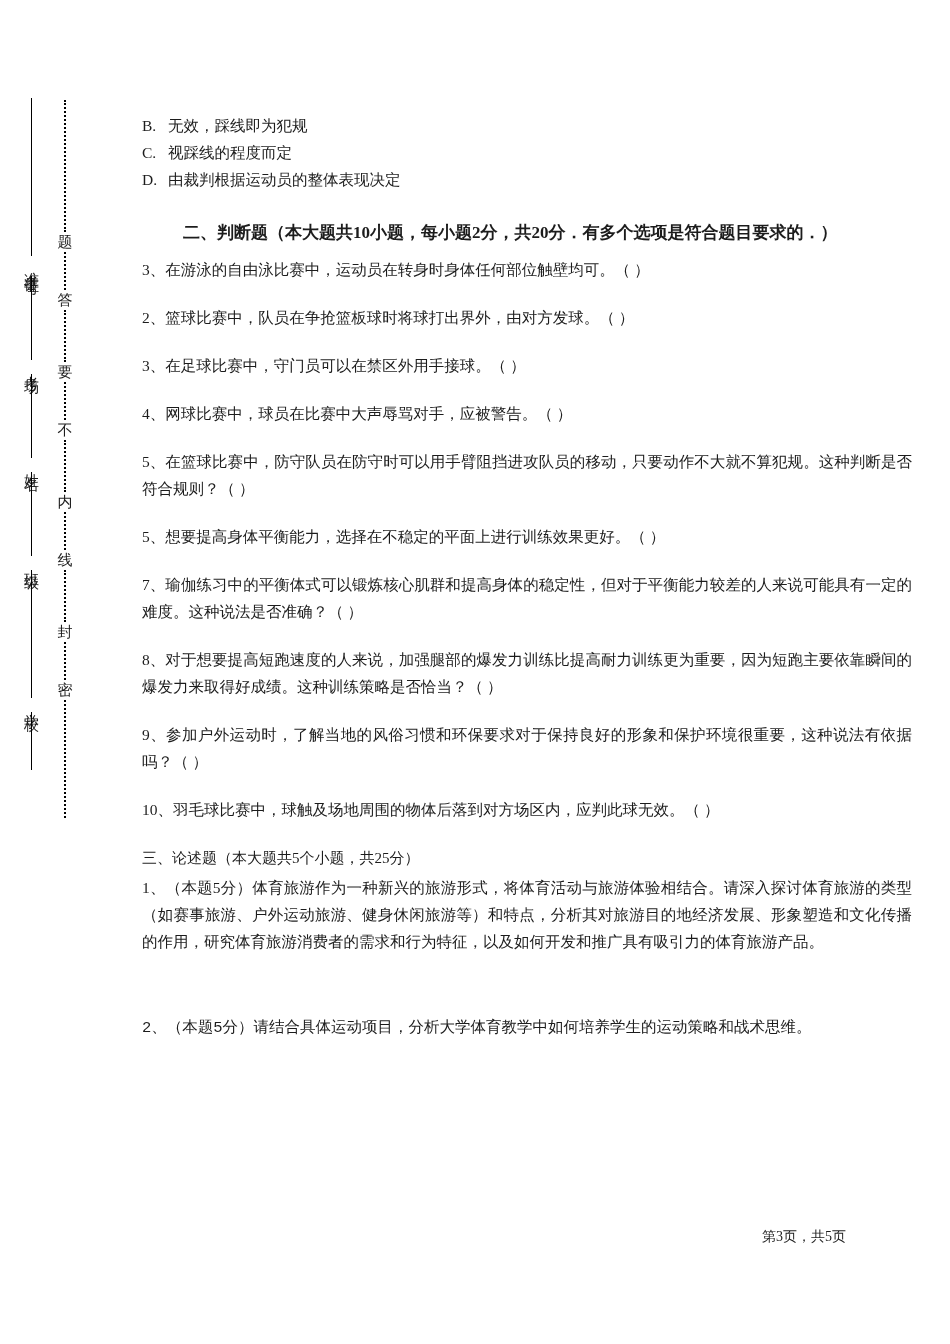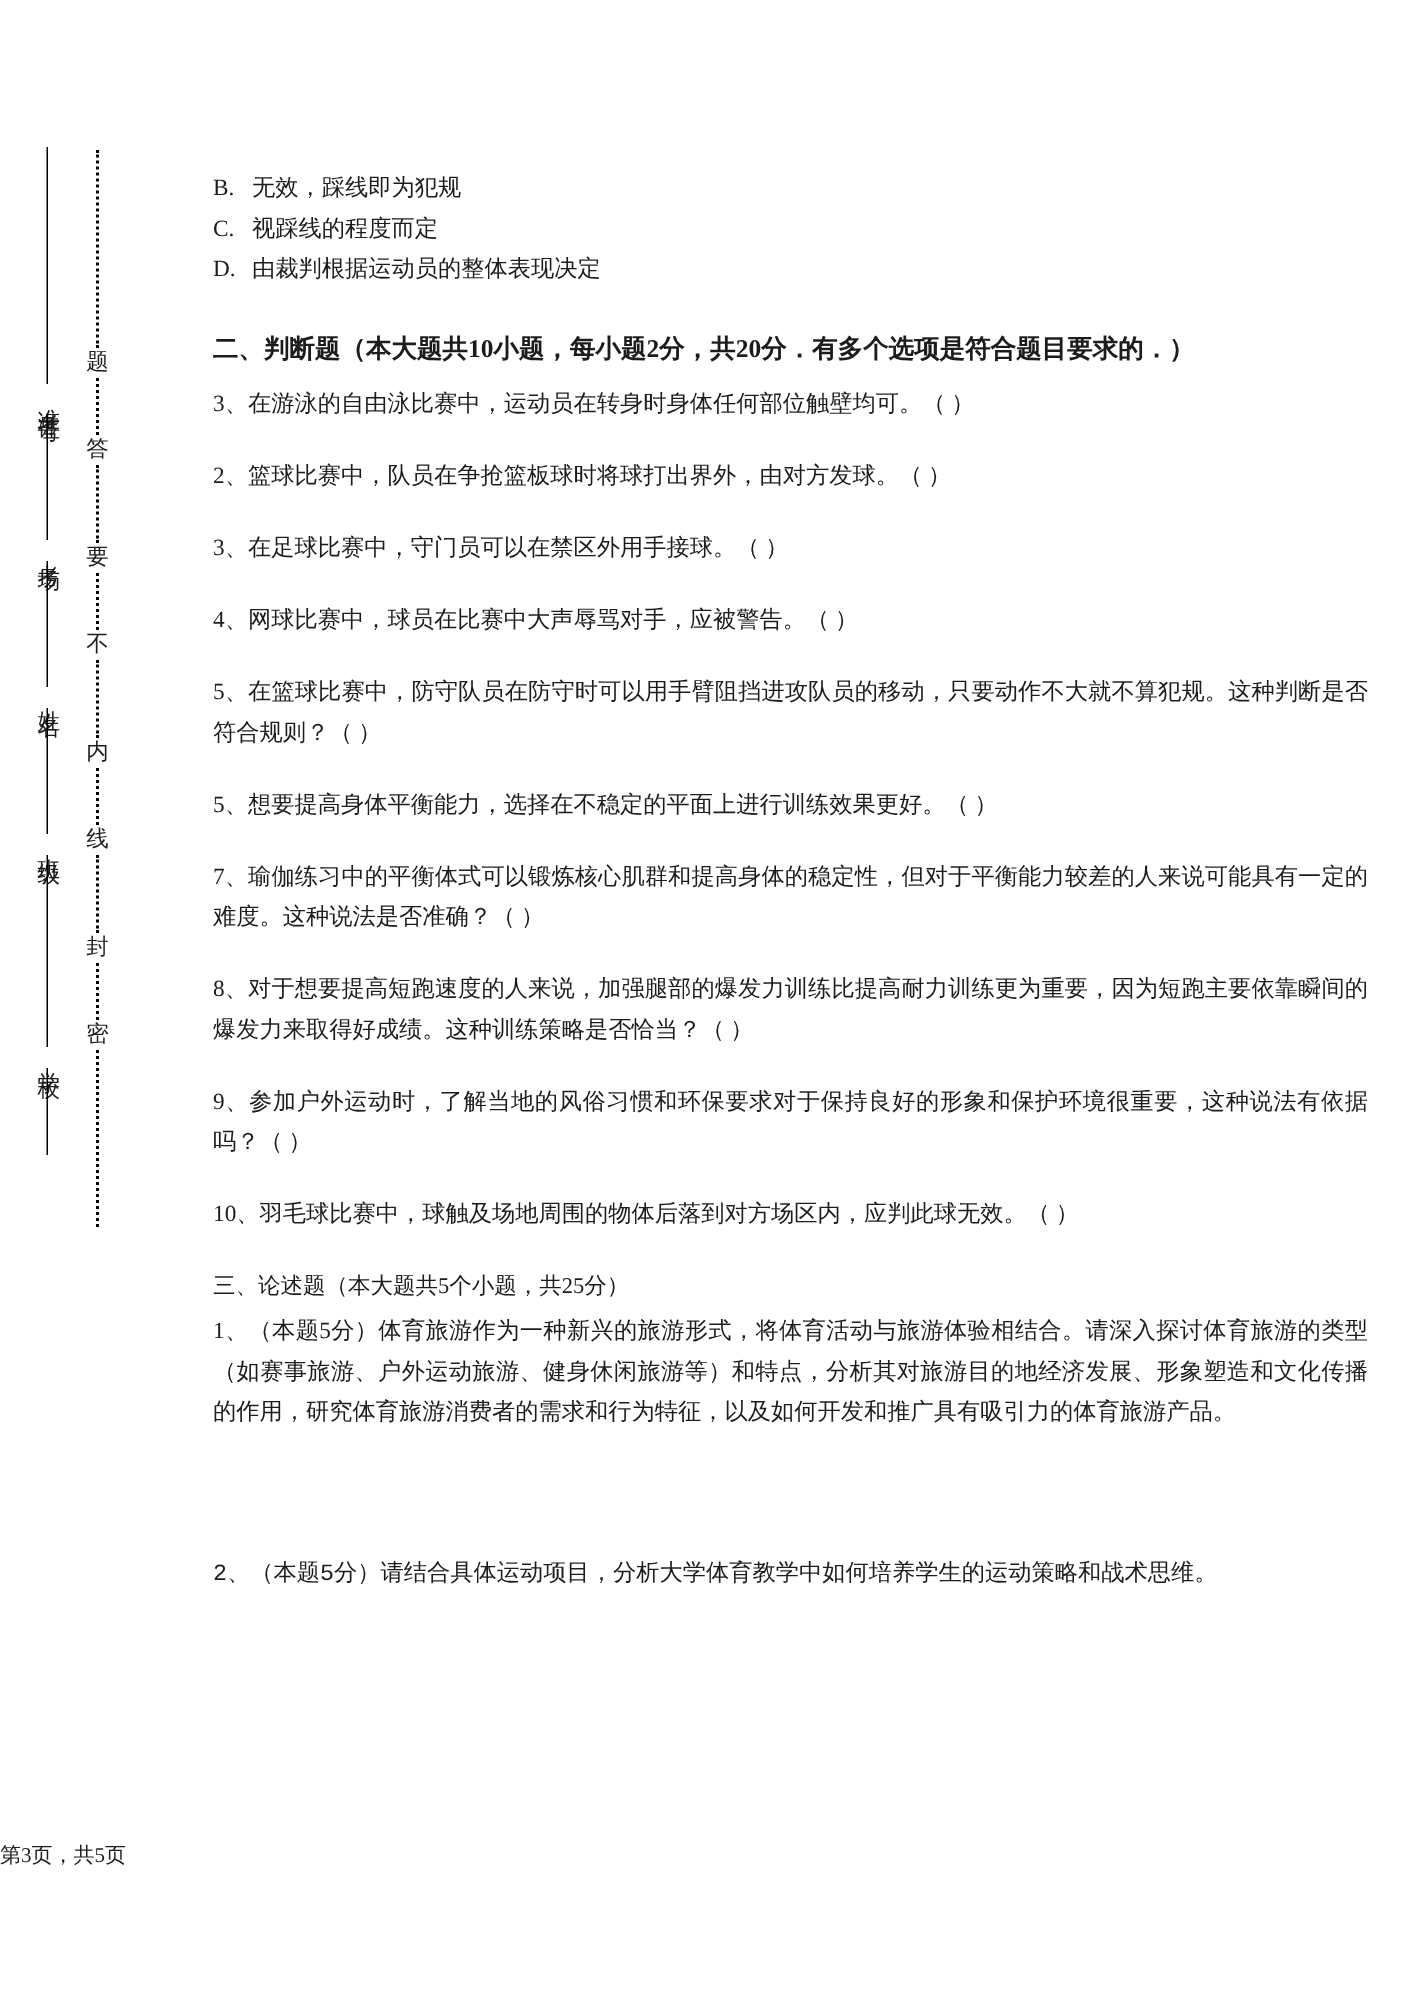--- a/index.html
+++ b/index.html
@@ -49,32 +49,33 @@
     font-size:15.5px; line-height:27px;
   }
   .option-row { display:flex; }
   .option-label { flex:none; width:26px; }
   .option-text { flex:1; }
 
   .section-title {
     font-weight:bold; font-size:17px; line-height:28px;
     margin-top:26px; margin-bottom:9px;
     text-align:justify;
+    margin-left:41px;
   }
   .judge-q { margin-bottom:21px; text-align:justify; }
   .essay-title {
     font-weight:normal; font-size:15px; line-height:28px;
     margin-top:20px; margin-bottom:2px;
   }
-  .essay-q1 { text-align:justify; margin-bottom:81px; }
+  .essay-q1 { text-align:justify; margin-bottom:60px; }
   .essay-q2 { text-align:justify;font-family:Liberation Mono, monospace; }
 
   .footer {
     position:absolute; left:0; top:1228px; width:846px;
-    text-align:left; font-size:14px; color:#1c1c1c;
+    text-align:right; font-size:14px; color:#1c1c1c;
   }
 </style>
 </head>
 <body>
 
 <div class="field-col">
   <div class="field-line fl-1"></div>
   <div class="field-label">准考证号</div>
   <div class="field-line fl-2"></div>
   <div class="field-label">考场</div>

